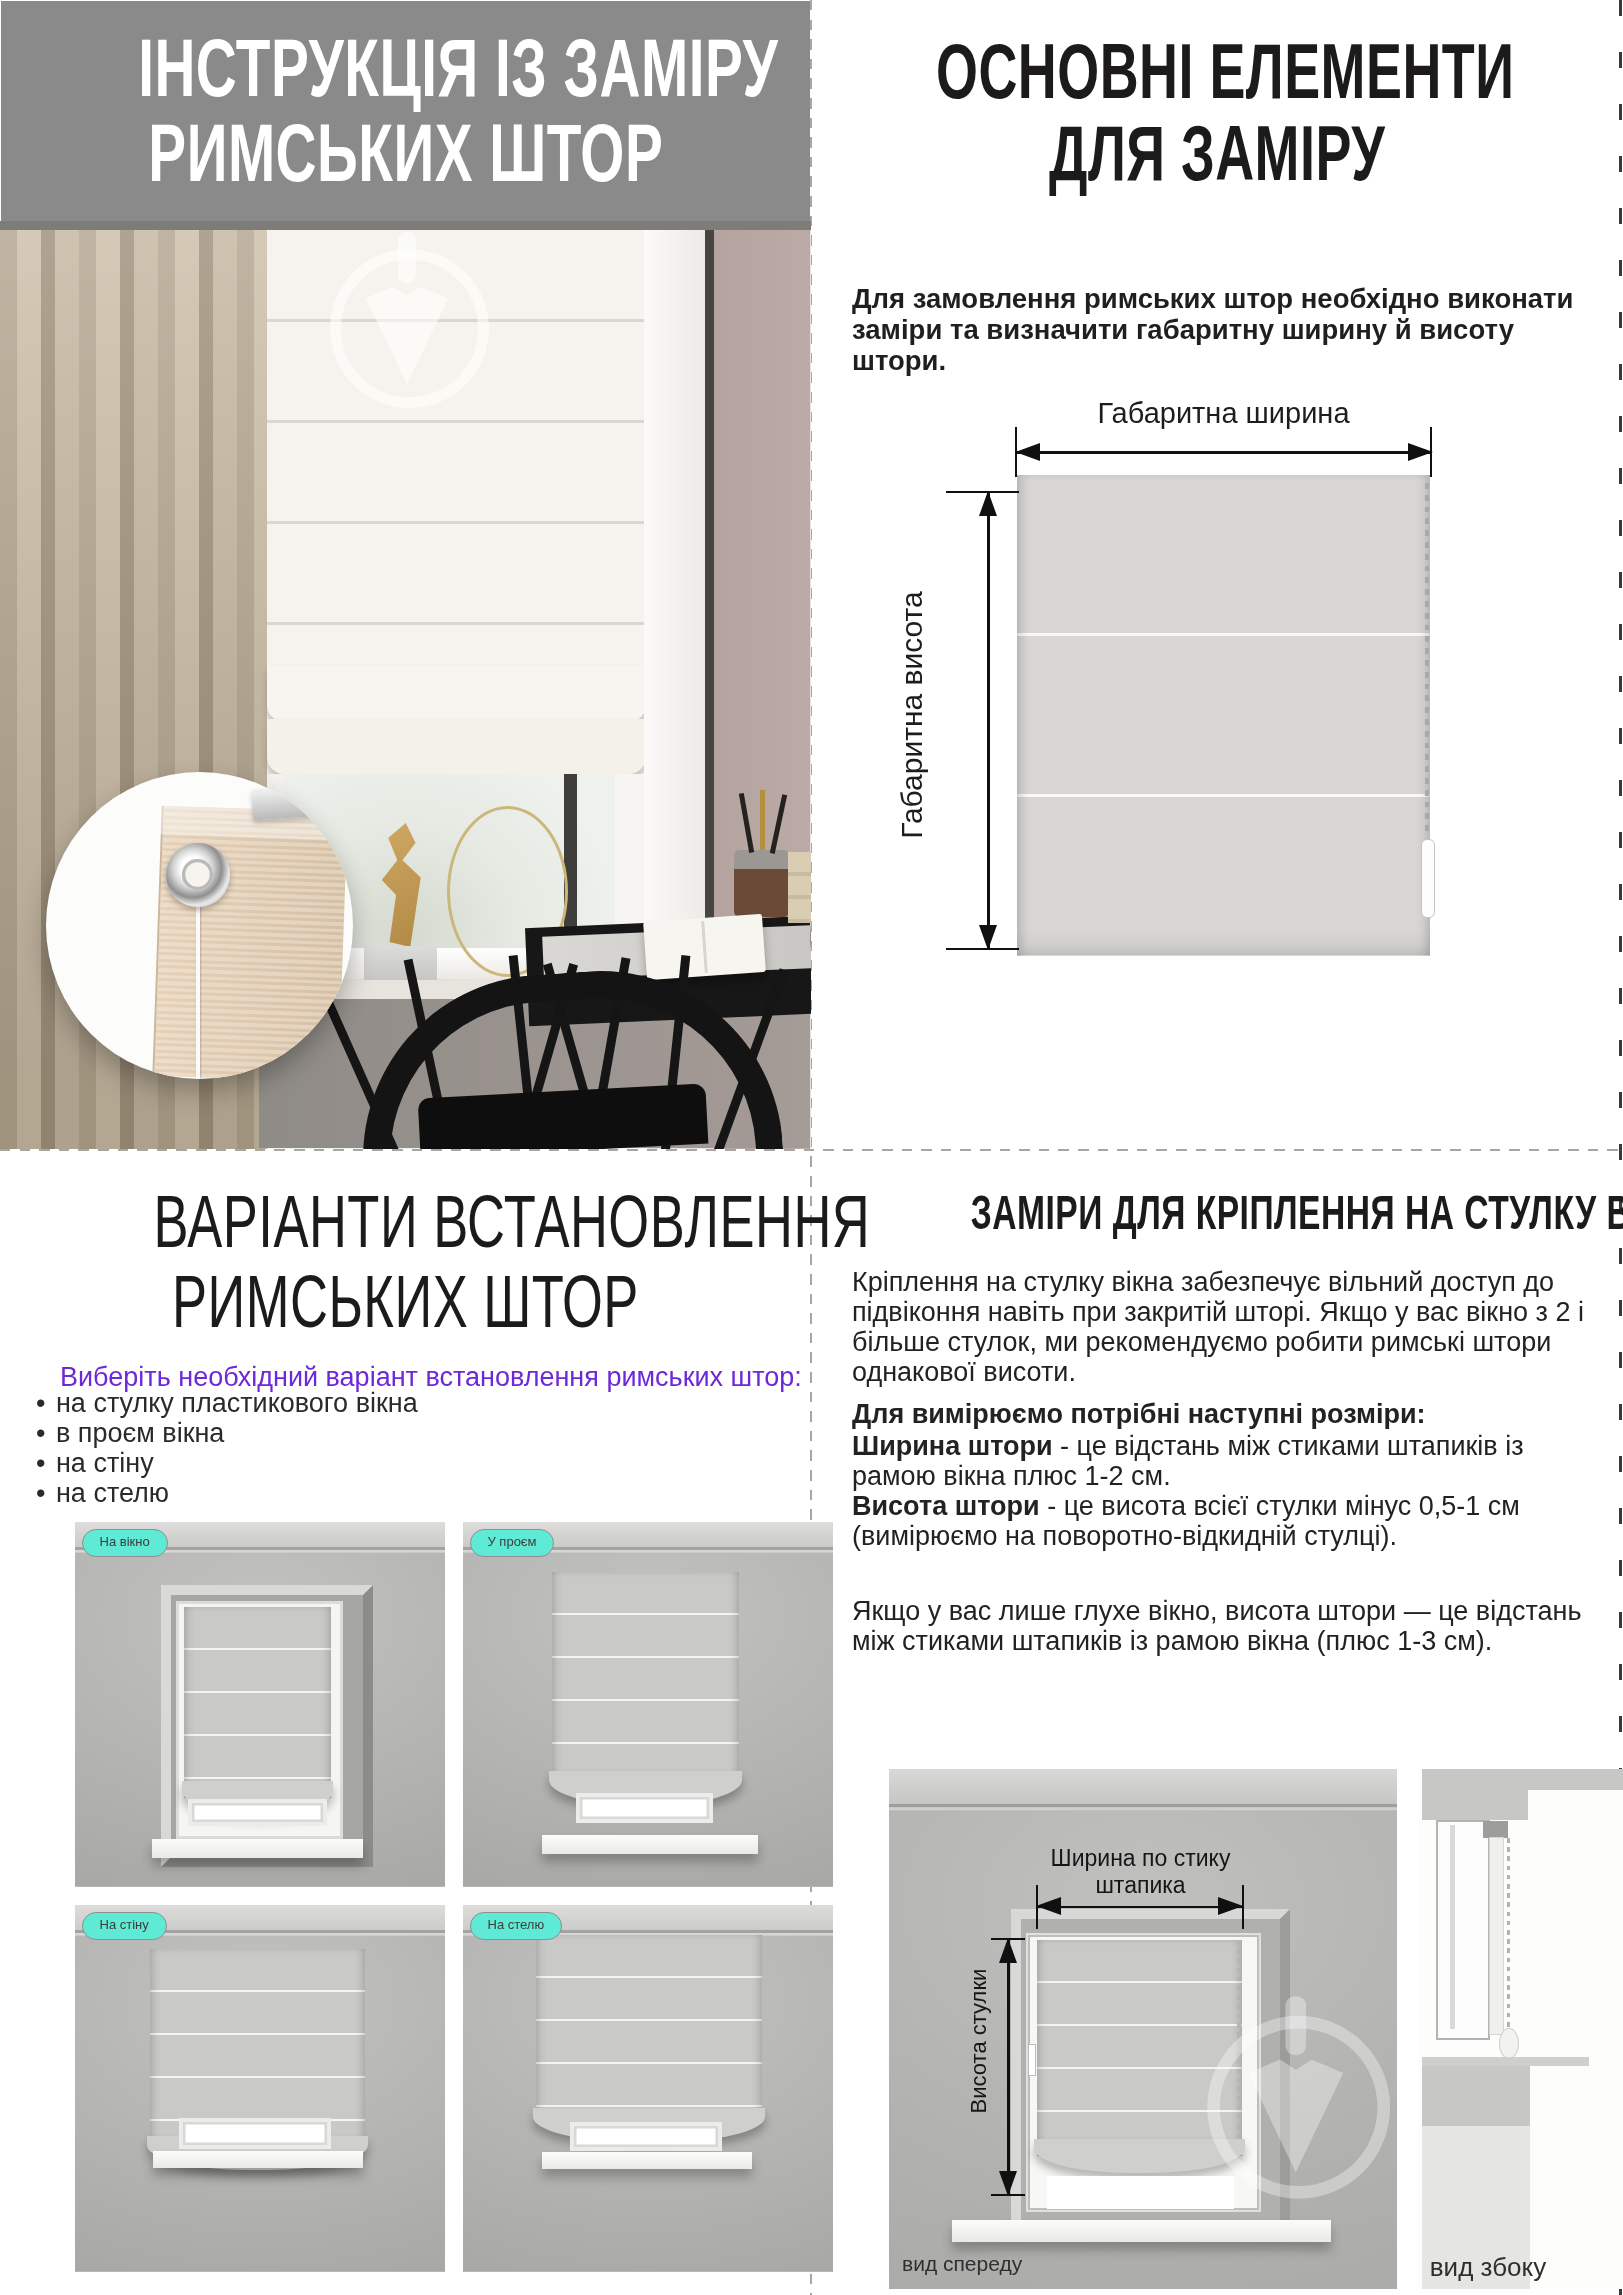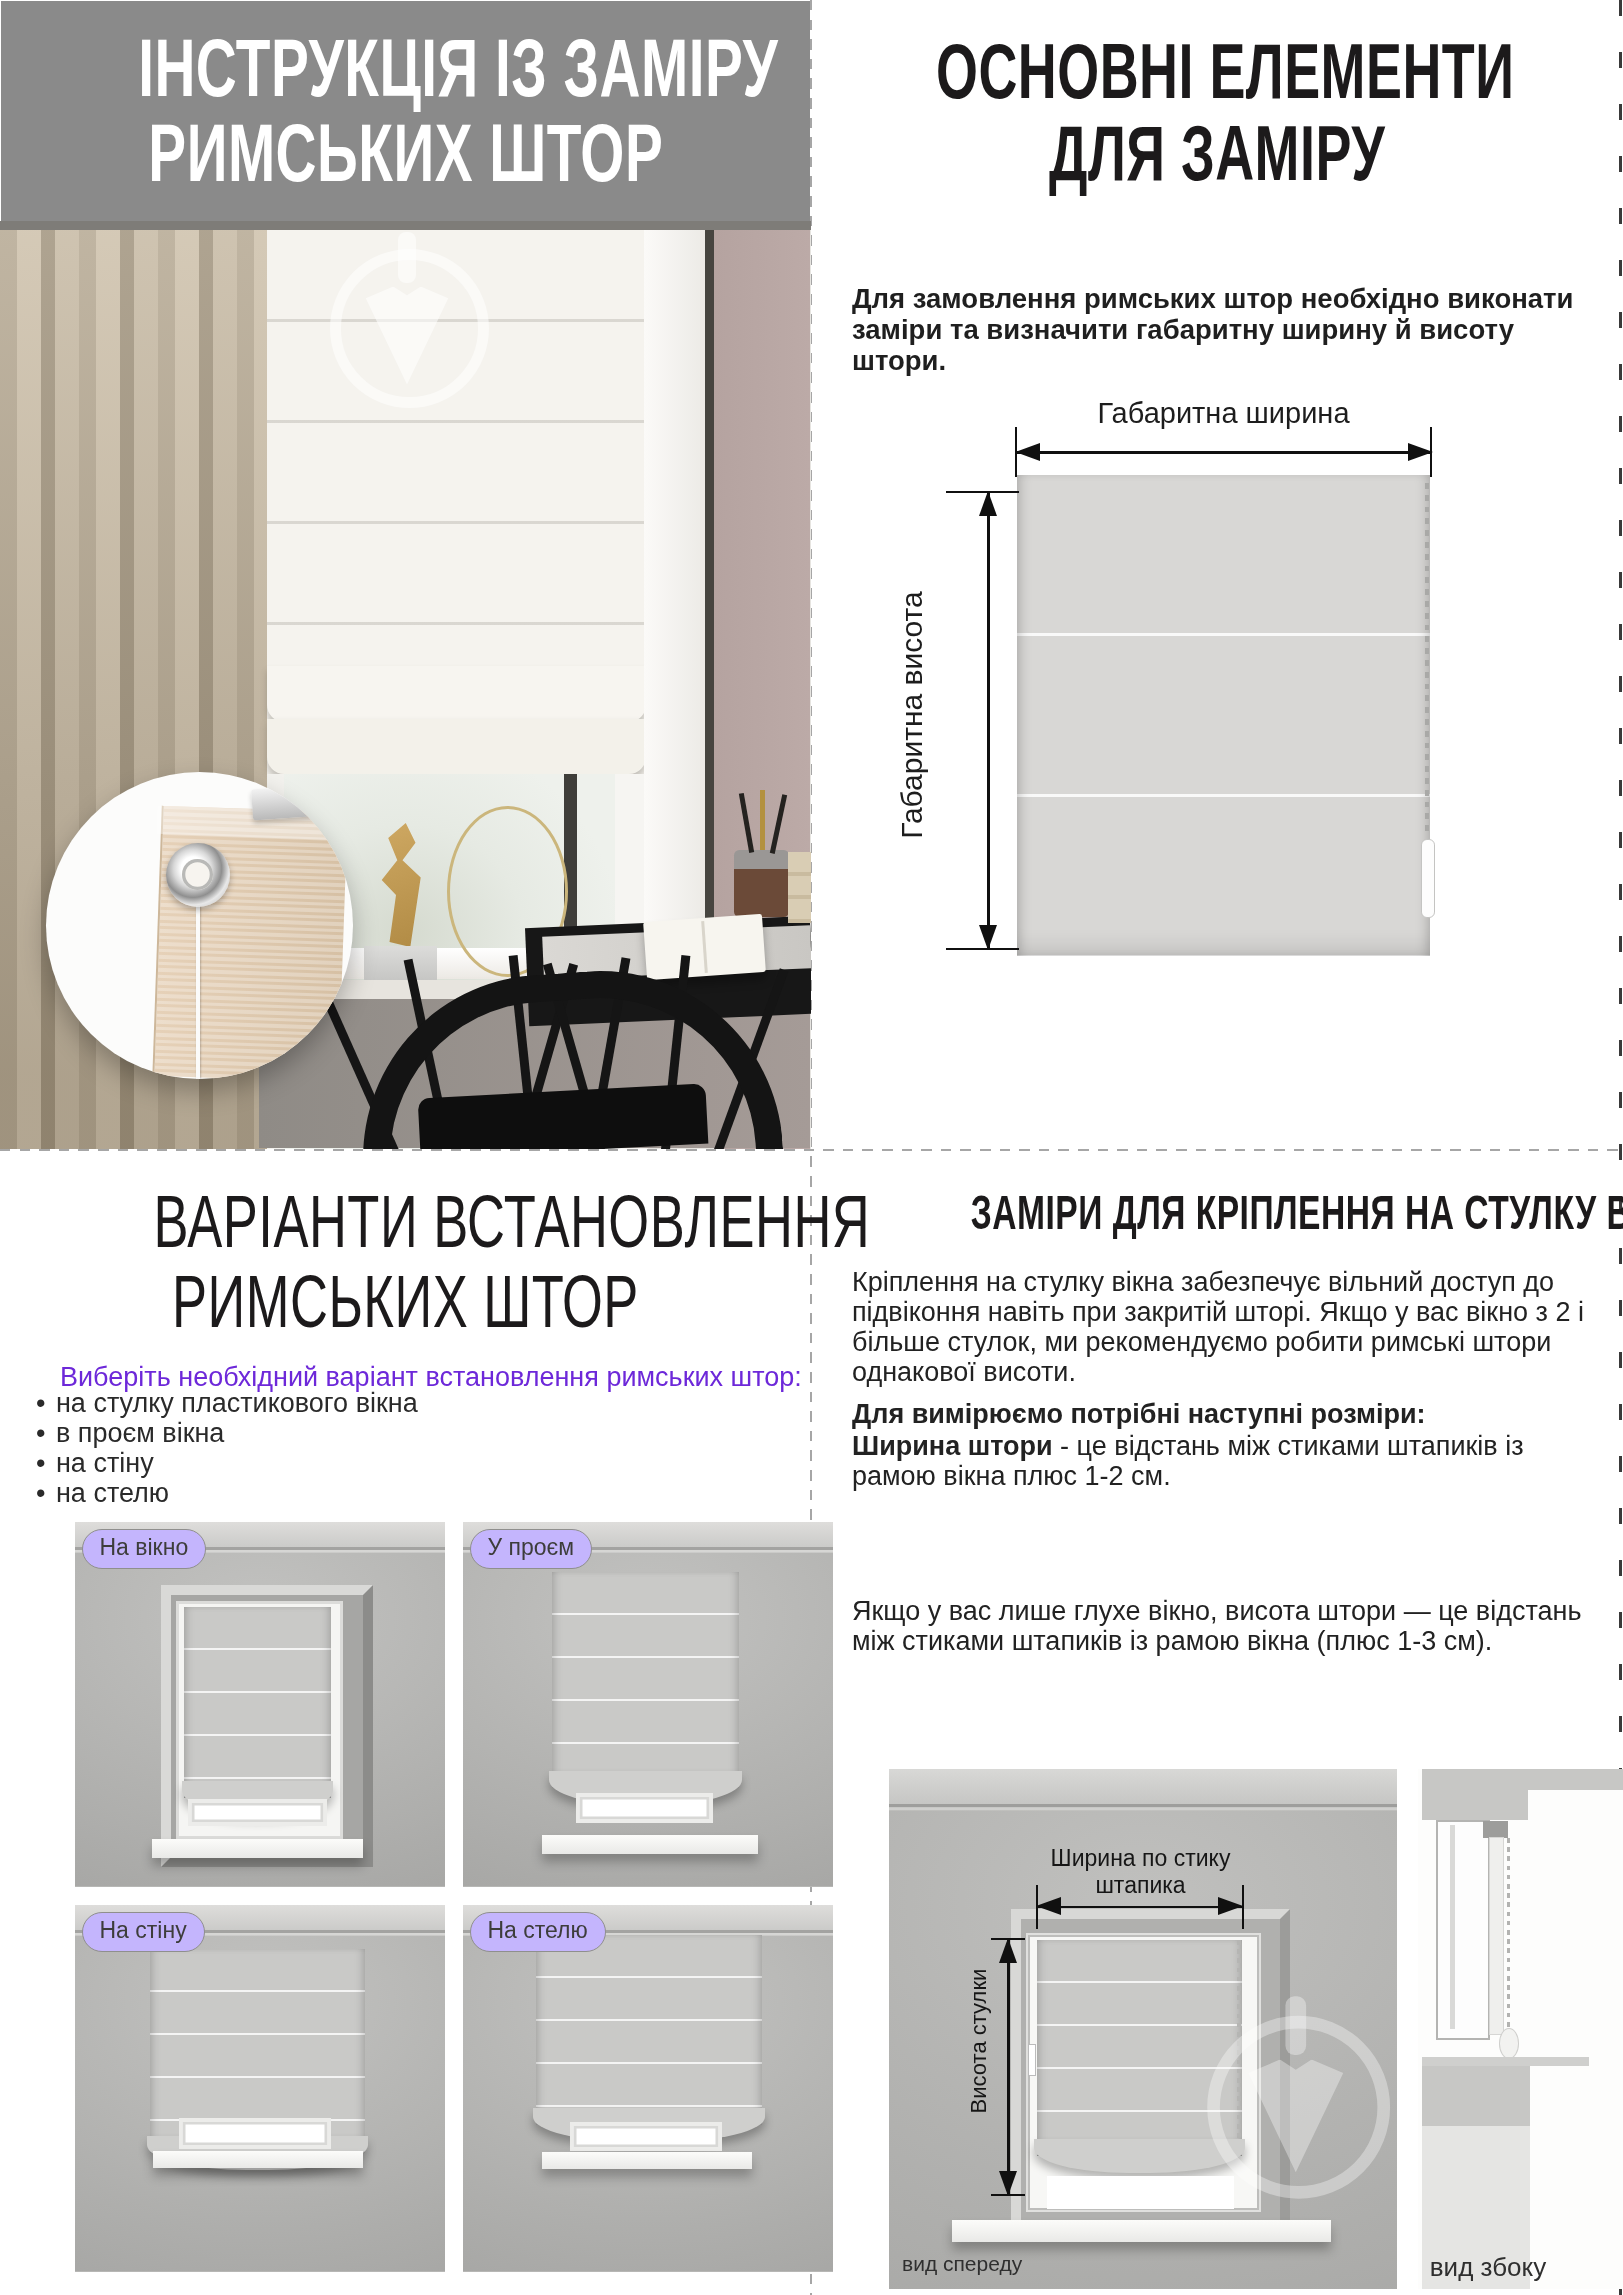--- a/index.html
+++ b/index.html
@@ -136,22 +136,22 @@
 
   .card{position:absolute;width:370px;height:365px;background:#b7b7b5;overflow:hidden;}
   .card > div, .card .room > div{position:absolute;}
   .c1{left:35px;top:1511px;} .c2{left:423px;top:1511px;}
   .c3{left:35px;top:1894px;height:367px;} .c4{left:423px;top:1894px;height:367px;}
   .room{position:absolute;left:0;top:0;width:100%;height:100%;}
   .ceil{left:0;top:0;width:100%;height:7%;background:linear-gradient(180deg,#dedddb,#cbcbc9);}
   .mold{left:0;top:7%;width:100%;height:3.3px;background:#a3a3a1;box-shadow:0 2.6px 0 #d6d6d4;}
   .wall{left:0;top:7.8%;width:100%;height:92.2%;
     background:radial-gradient(130% 100% at 50% 20%,#c2c2c0 0,#b2b2b0 55%,#a4a4a2 100%);}
-  .pill{position:absolute;left:6.5px;top:7.2px;background:#c4b5fd;border:1.3px solid #8f8f8d;border-radius:654px;
-    padding:4.6px 17px 6.5px;font-size:23px;color:#3d3d3b;z-index:5;}
+  .pill{position:absolute;left:6.5px;top:7.2px;background:#5eead4;border:1.3px solid #8f8f8d;border-radius:654px;
+    padding:4.6px 17px 6.5px;font-size:13px;color:#3d3d3b;z-index:5;}
   .recess{border:10.5px solid;border-color:#d9d9d7 #8c8c8a #8c8c8a #d9d9d7;background:#a6a6a4;}
   .frame{background:#f5f5f3;border:3.3px solid #dcdcda;}
   .shade{background:#c9c9c7;
     background-image:repeating-linear-gradient(180deg,rgba(255,255,255,0) 0 41px,rgba(255,255,255,.8) 41px 43px);
     box-shadow:inset 5.9px 0 9.2px -5.2px rgba(0,0,0,.25),inset -5.9px 0 9.2px -5.2px rgba(0,0,0,.25);}
   .shade::after{content:"";position:absolute;left:-1.5%;bottom:-17px;width:103%;height:34px;background:#cfcfcd;
     border-radius:0 0 45% 45%/0 0 25px 25px;box-shadow:0 6.5px 9.2px rgba(0,0,0,.28);}
   .glass{background:#fff;box-shadow:inset 0 0 0 3.9px #ececea,inset 0 0 0 6.5px #d8d8d6;}
   .sill{background:linear-gradient(180deg,#fcfcfa,#e9e9e7);box-shadow:0 7.9px 10.5px rgba(0,0,0,.25);}
 
@@ -383,20 +383,21 @@
       <div class="glass"></div>
       <div class="sill"></div>
     </div>
   </figure>
 
   <div class="br-title"><span class="cond">ЗАМІРИ ДЛЯ КРІПЛЕННЯ НА СТУЛКУ ВІКНА</span></div>
   <p class="br-p br-p1">Кріплення на стулку вікна забезпечує вільний доступ до підвіконня навіть при закритій шторі. Якщо у вас вікно з 2 і більше стулок, ми рекомендуємо робити римські штори однакової висоти.</p>
   <p class="br-p br-h">Для вимірюємо потрібні наступні розміри:</p>
   <div class="br-p br-defs">
     <p><b>Ширина штори</b><span> - це відстань між стиками штапиків із рамою вікна плюс 1-2 см.</span></p>
+    <p><b>Висота штори</b><span> - це висота всієї стулки мінус 0,5-1 см (вимірюємо на поворотно-відкидній стулці).</span></p>
   </div>
   <p class="br-p br-p3">Якщо у вас лише глухе вікно, висота штори — це відстань між стиками штапиків із рамою вікна (плюс 1-3 см).</p>
 
   <figure class="front-view">
     <div class="fv-ceil"></div>
     <div class="fv-wall"></div>
     <div class="fv-mold"></div>
     <div class="fv-wlabel">Ширина по стику штапика</div>
     <div class="fv-recess"></div>
     <div class="fv-harrow line">

